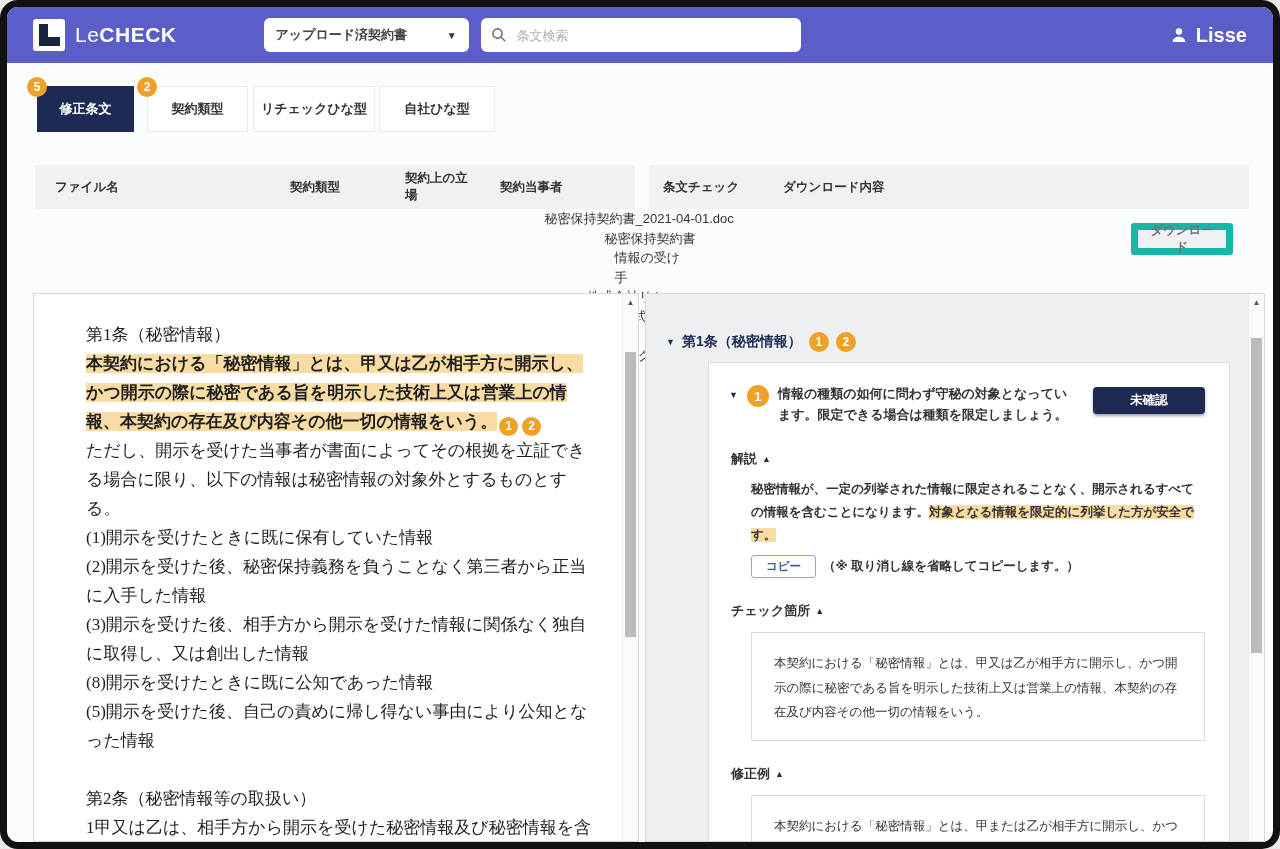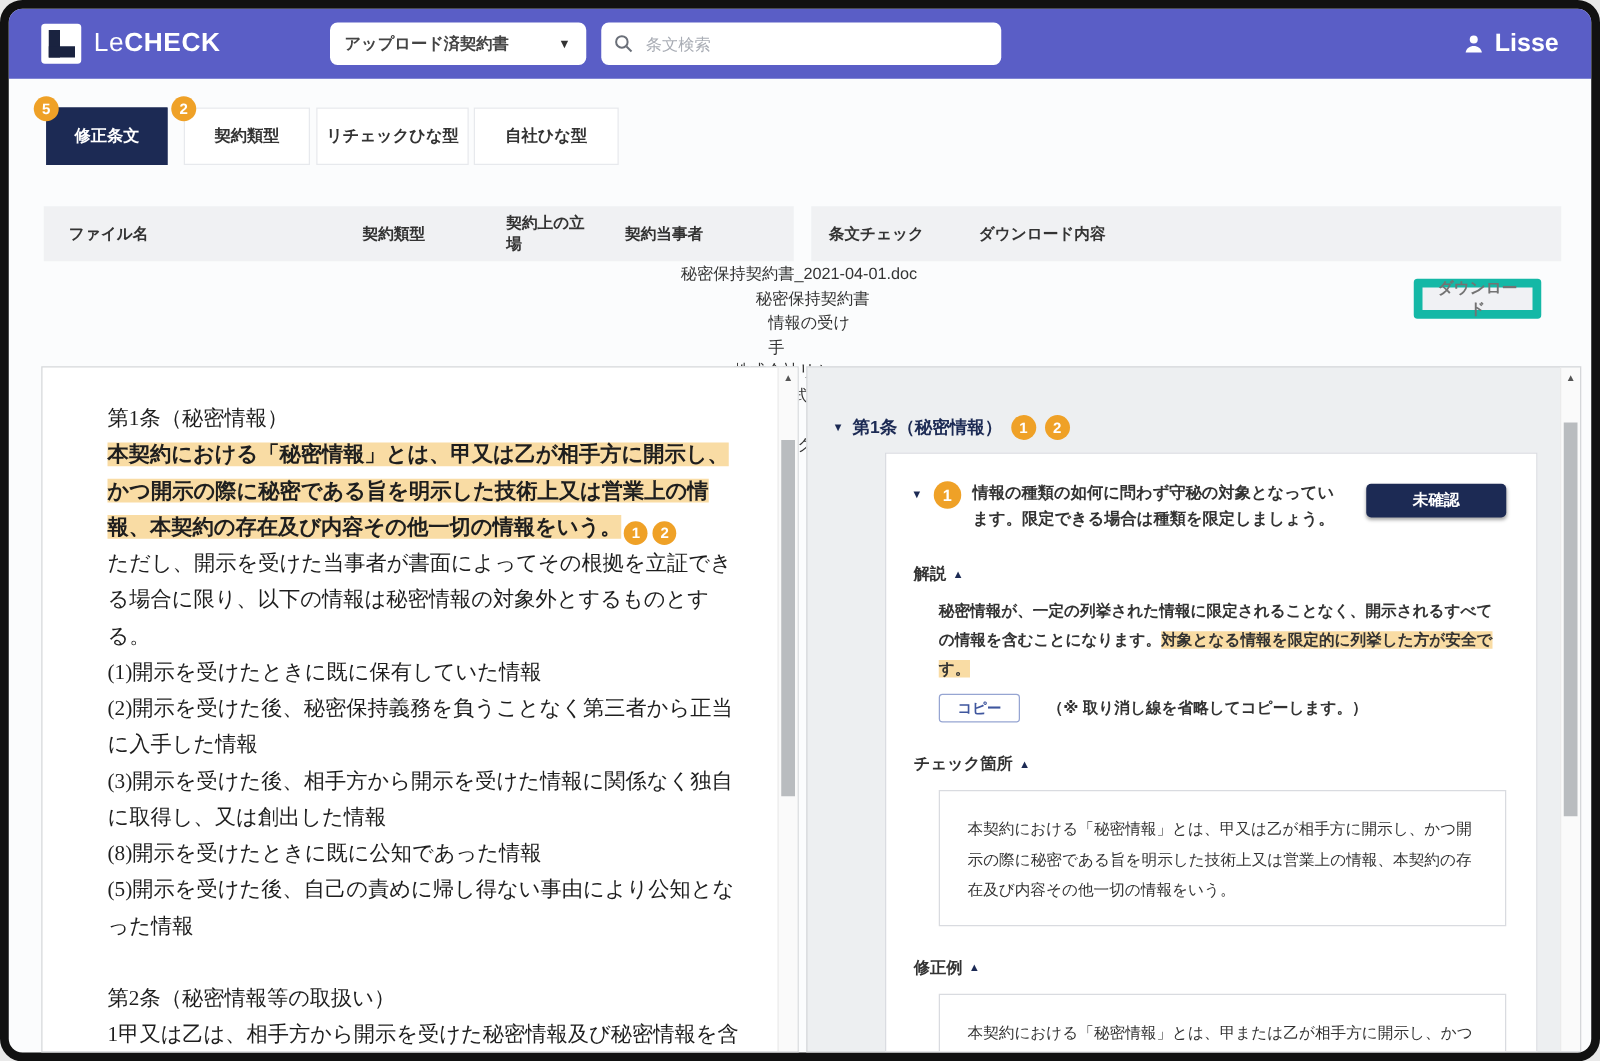--- a/index.html
+++ b/index.html
@@ -127,21 +127,21 @@
   .status-btn{
     margin-left:auto;margin-top:4px;width:112px;height:27px;background:#1c2a54;color:#fff;
     border:none;border-radius:4px;font-size:12.5px;font-weight:700;cursor:pointer;
     box-shadow:0 2px 3px rgba(0,0,0,.35);
     font-family:"Liberation Sans","DejaVu Sans",sans-serif;
   }
   .sec-head{display:flex;align-items:center;gap:5px;margin:24px 0 0 2px;cursor:pointer;}
   .sec-head .sec-label{font-size:13px;font-weight:700;color:#333;}
   .sec-head .tri{font-size:9px;color:#1c2a54;}
   .sec-body{margin:10px 0 0 22px;font-size:12.5px;font-weight:700;color:#333;line-height:1.85;}
-  .copy-row{display:flex;align-items:center;gap:22px;margin:8px 0 0 22px;}
+  .copy-row{display:flex;align-items:center;gap:7px;margin:8px 0 0 22px;}
   .copy-btn{
     background:#fff;border:1px solid #96a5d2;border-radius:3px;color:#3f569e;
     font-size:11.5px;font-weight:700;padding:3px 14px;cursor:pointer;
     font-family:"Liberation Sans","DejaVu Sans",sans-serif;
   }
   .copy-note{font-size:12.5px;font-weight:700;color:#333;}
   .quote-box{
     margin:12px 0 0 22px;border:1px solid #d9dbe0;background:#fff;
     padding:18px 20px 16px 22px;
     font-family:"Liberation Serif","DejaVu Serif",serif;

